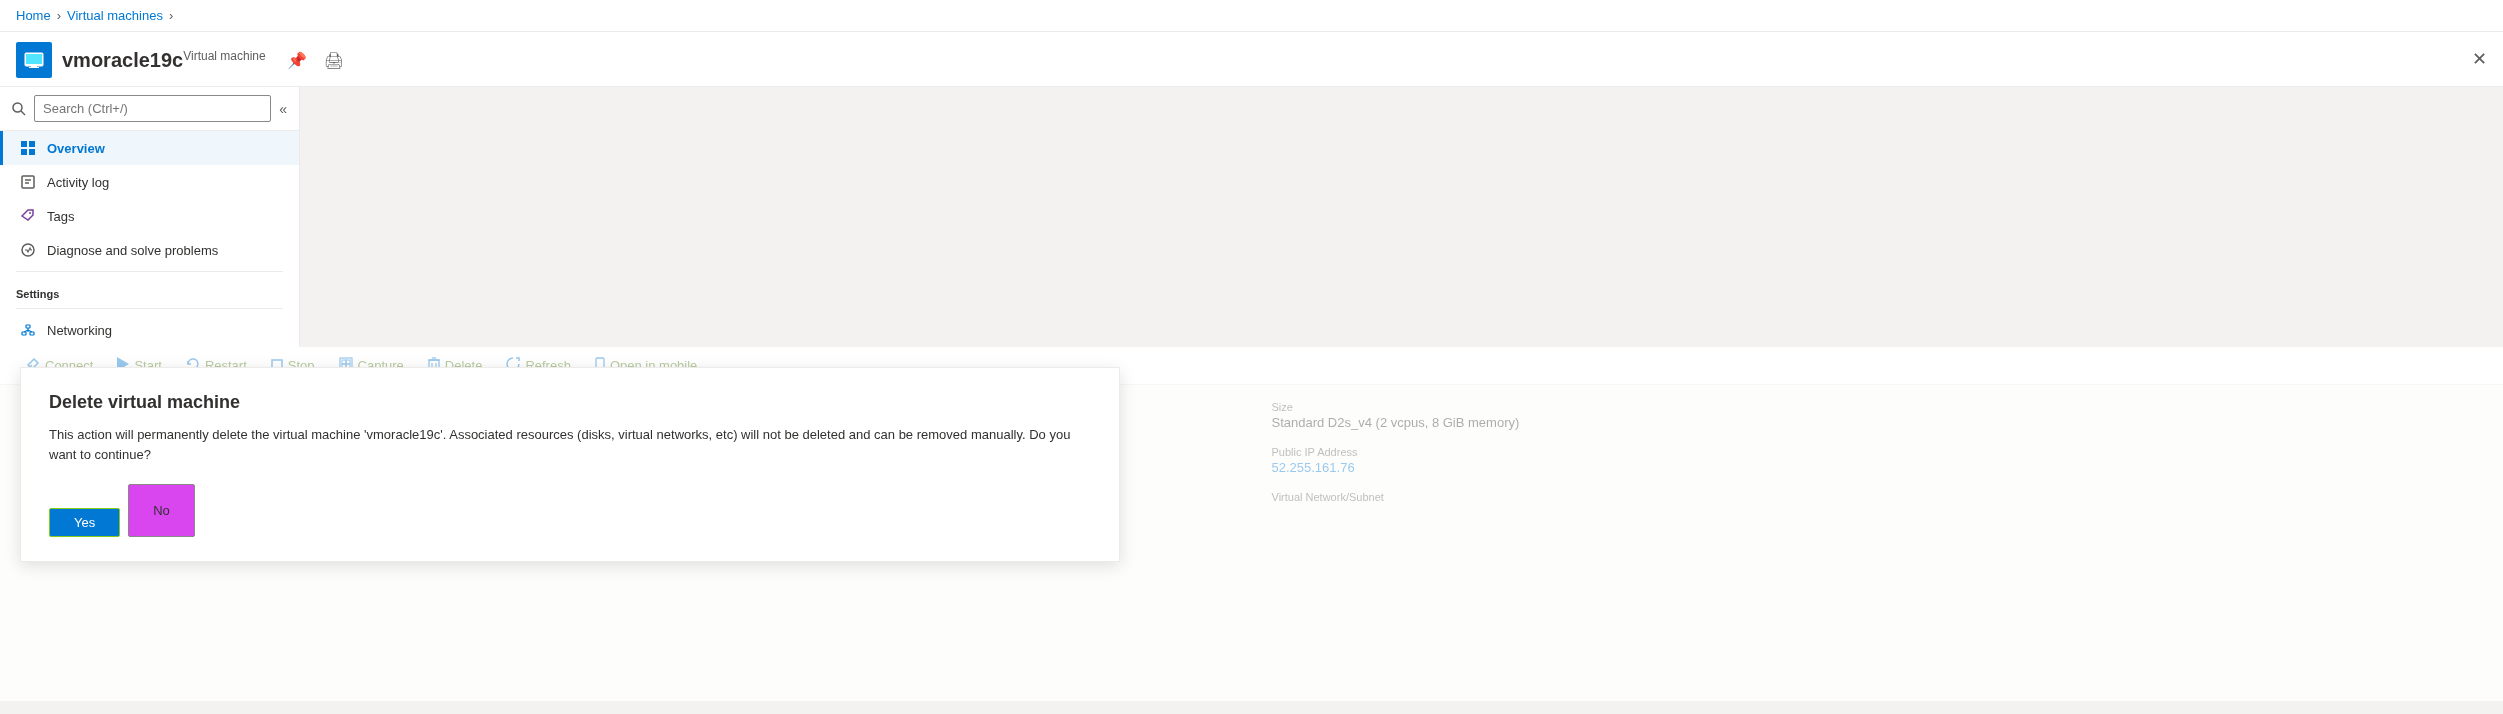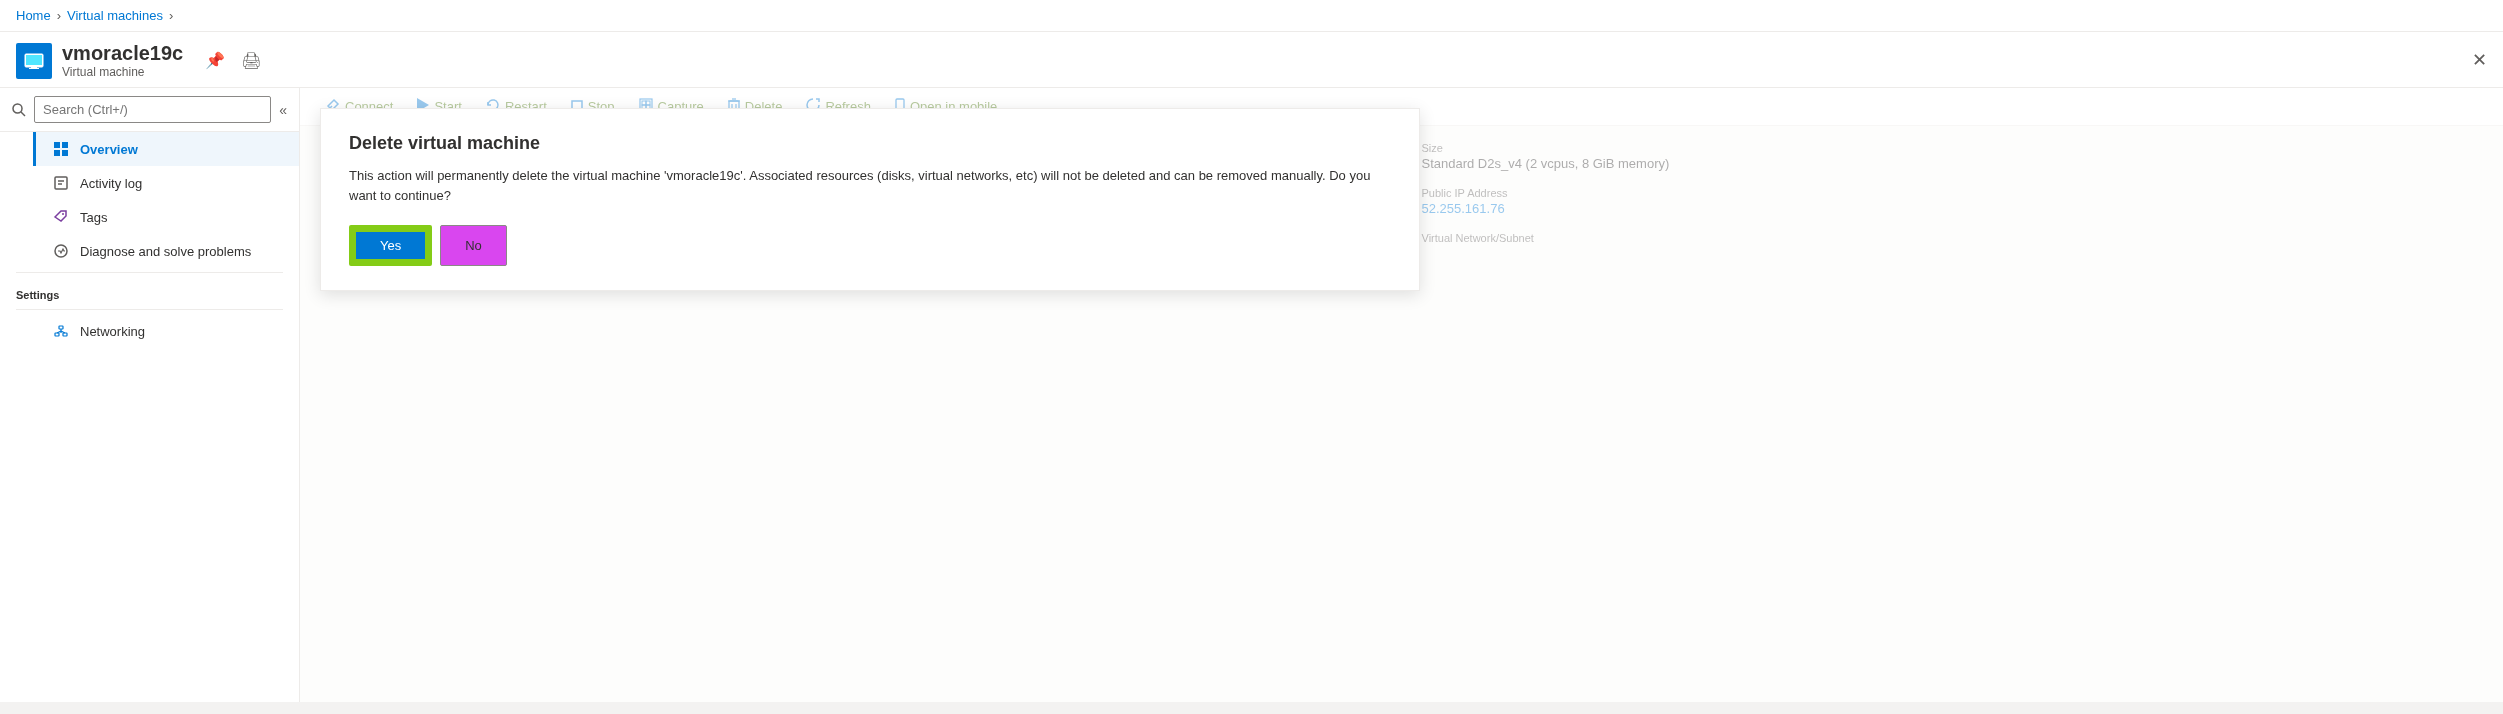--- a/index.html
+++ b/index.html
@@ -38,21 +38,21 @@
       width: 36px;
       height: 36px;
       background: #0078d4;
       display: flex;
       align-items: center;
       justify-content: center;
       border-radius: 2px;
     }
     .vm-title-group {
       display: flex;
-      flex-direction: column;
+      flex-direction: row;
     }
     .vm-title {
       font-size: 20px;
       font-weight: 600;
       color: #323130;
     }
     .vm-subtitle {
       font-size: 12px;
       color: #605e5c;
     }
@@ -82,20 +82,21 @@
       cursor: pointer;
       font-size: 18px;
       color: #605e5c;
     }
 
     
     .main-layout {
       display: flex;
       height: calc(714px - 100px);
       overflow: hidden;
+      flex-direction: column;
     }
 
     
     .sidebar {
       width: 300px;
       min-width: 300px;
       background: #fff;
       border-right: 1px solid #edebe9;
       display: flex;
       flex-direction: column;
@@ -131,21 +132,20 @@
     }
     .nav-item {
       display: flex;
       align-items: center;
       gap: 10px;
       padding: 8px 16px;
       cursor: pointer;
       font-size: 13px;
       color: #323130;
       border-left: 3px solid transparent;
-      margin-left: 33px;
     }
     .nav-item.active {
       background: #eff6fc;
       border-left: 3px solid #0078d4;
       color: #0078d4;
       font-weight: 600;
     }
     .nav-item .nav-icon {
       width: 18px;
       height: 18px;
@@ -231,25 +231,26 @@
       margin-bottom: 20px;
       line-height: 1.5;
     }
     .dialog-actions {
       display: flex;
       gap: 8px;
     }
     .btn-yes {
       background: #0078d4;
       color: #fff;
-      border: 7px solid #84cc16;
+      border: 1px solid #84cc16;
       padding: 6px 24px;
       font-size: 13px;
       cursor: pointer;
       border-radius: 2px;
+      margin-top: 24px;
     }
     .btn-no {
       background: #d946ef;
       color: #323130;
       border: 1px solid #8a8886;
       padding: 6px 24px;
       font-size: 13px;
       cursor: pointer;
       border-radius: 2px;
     }

